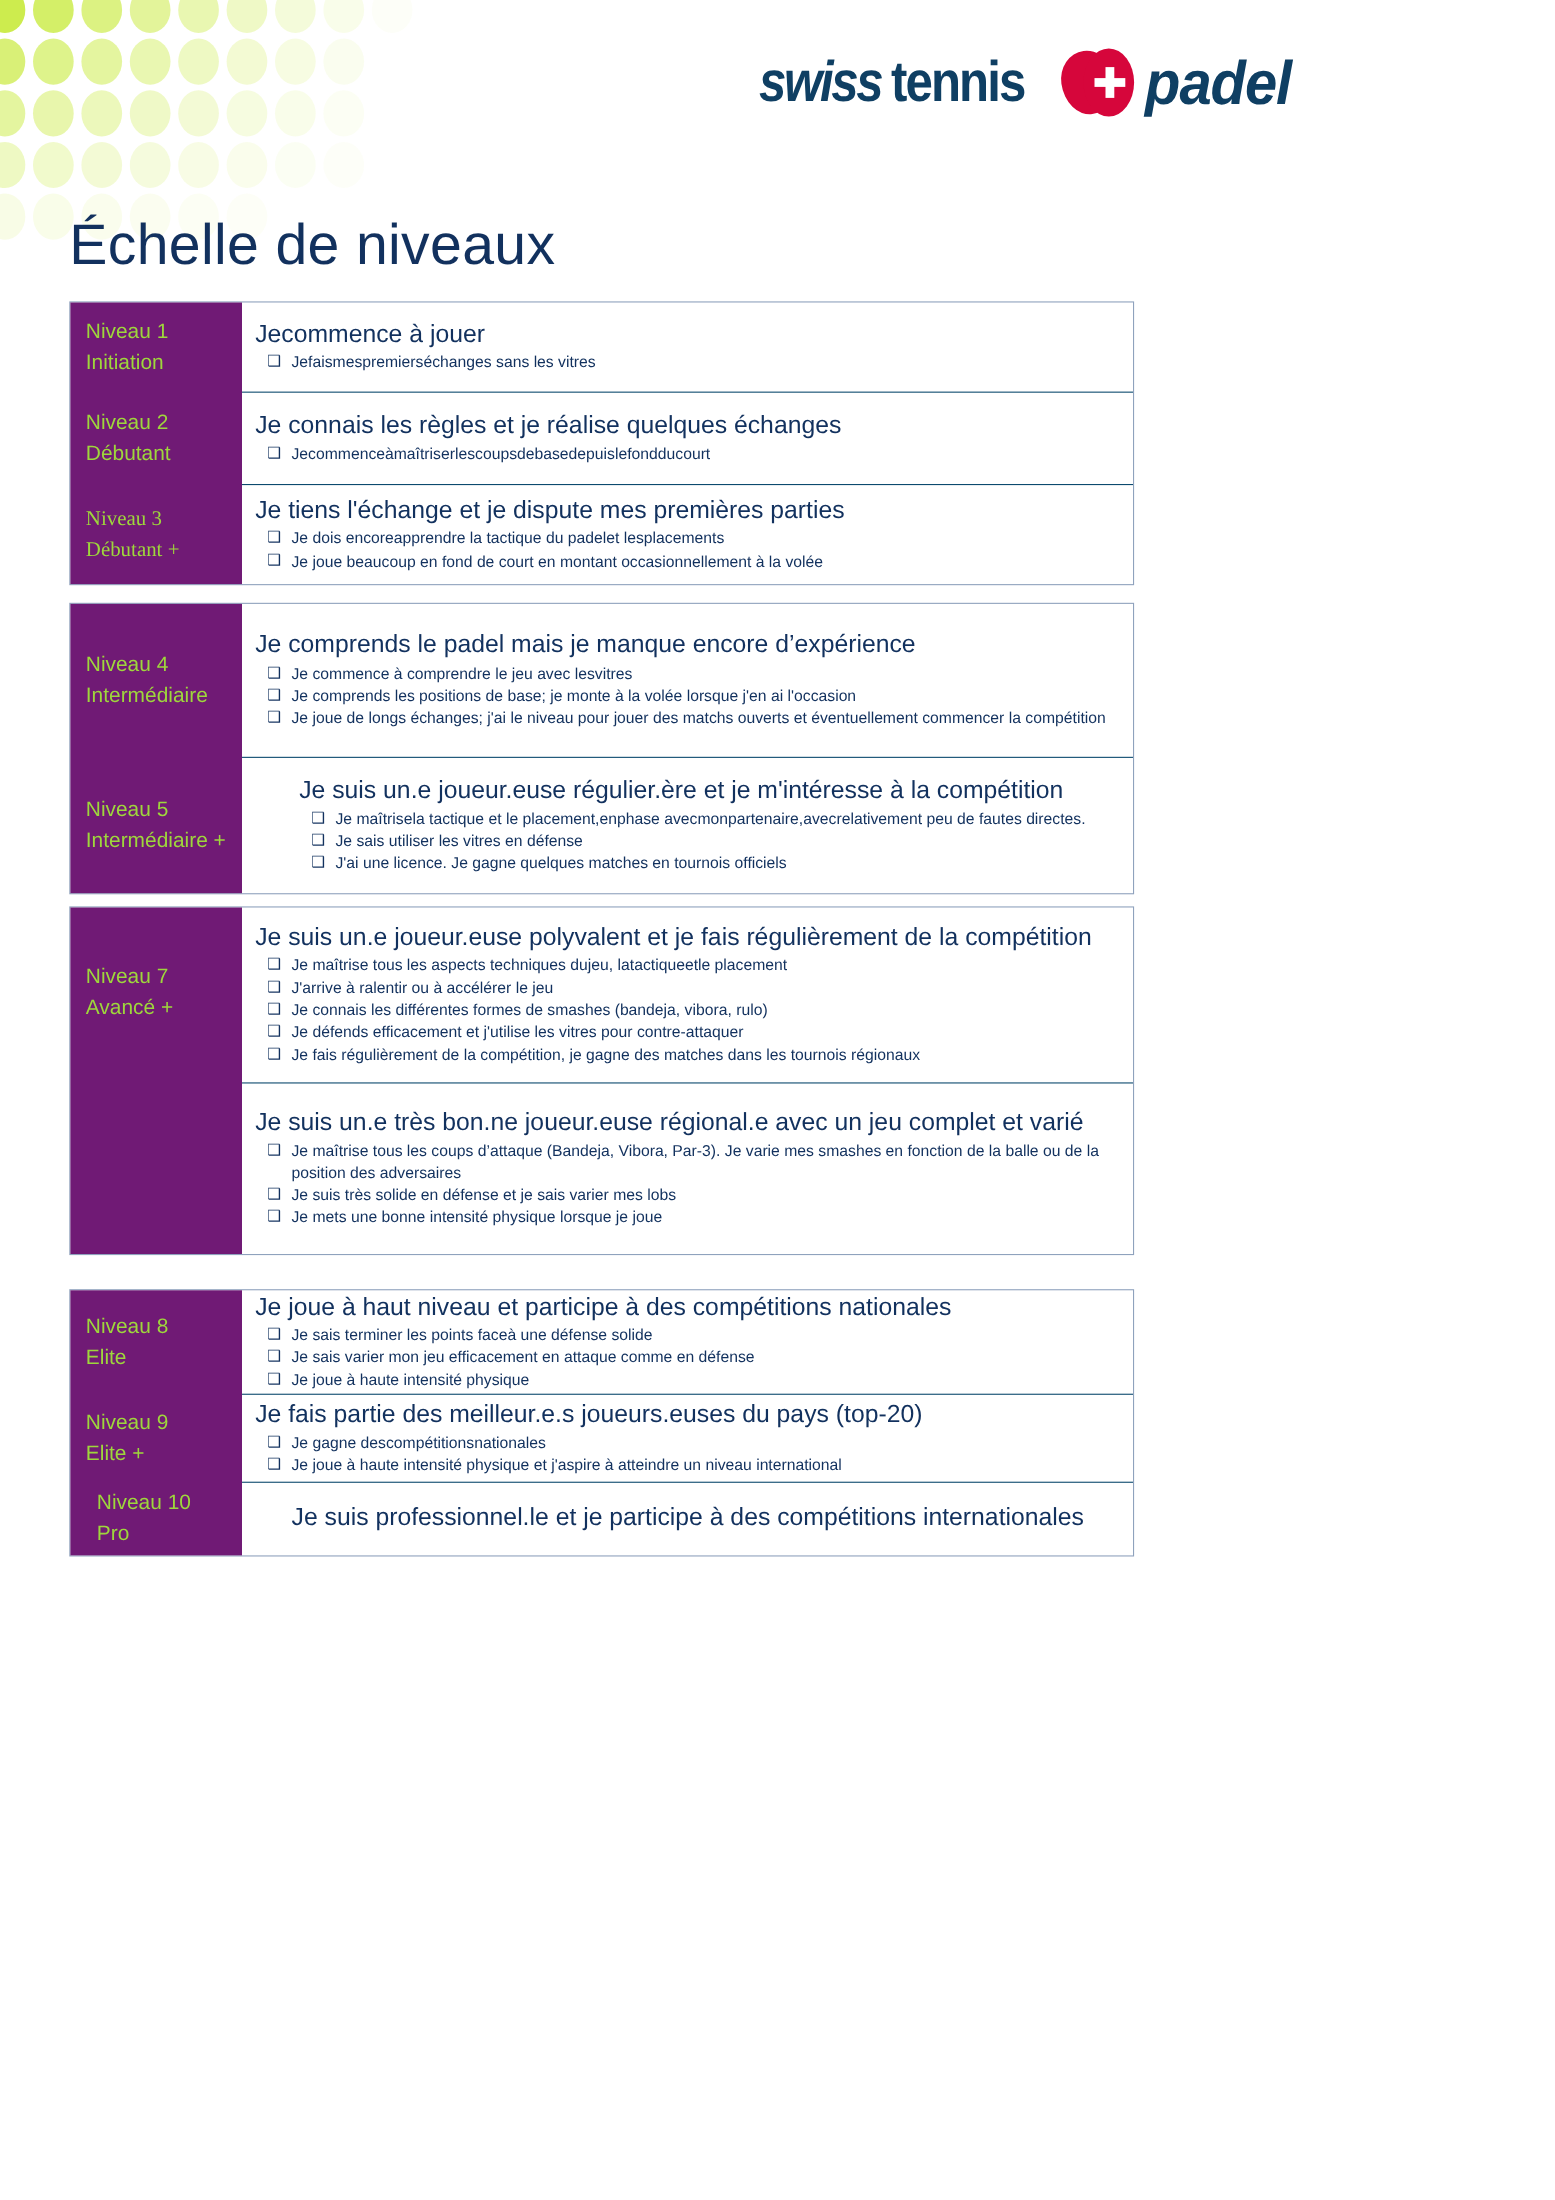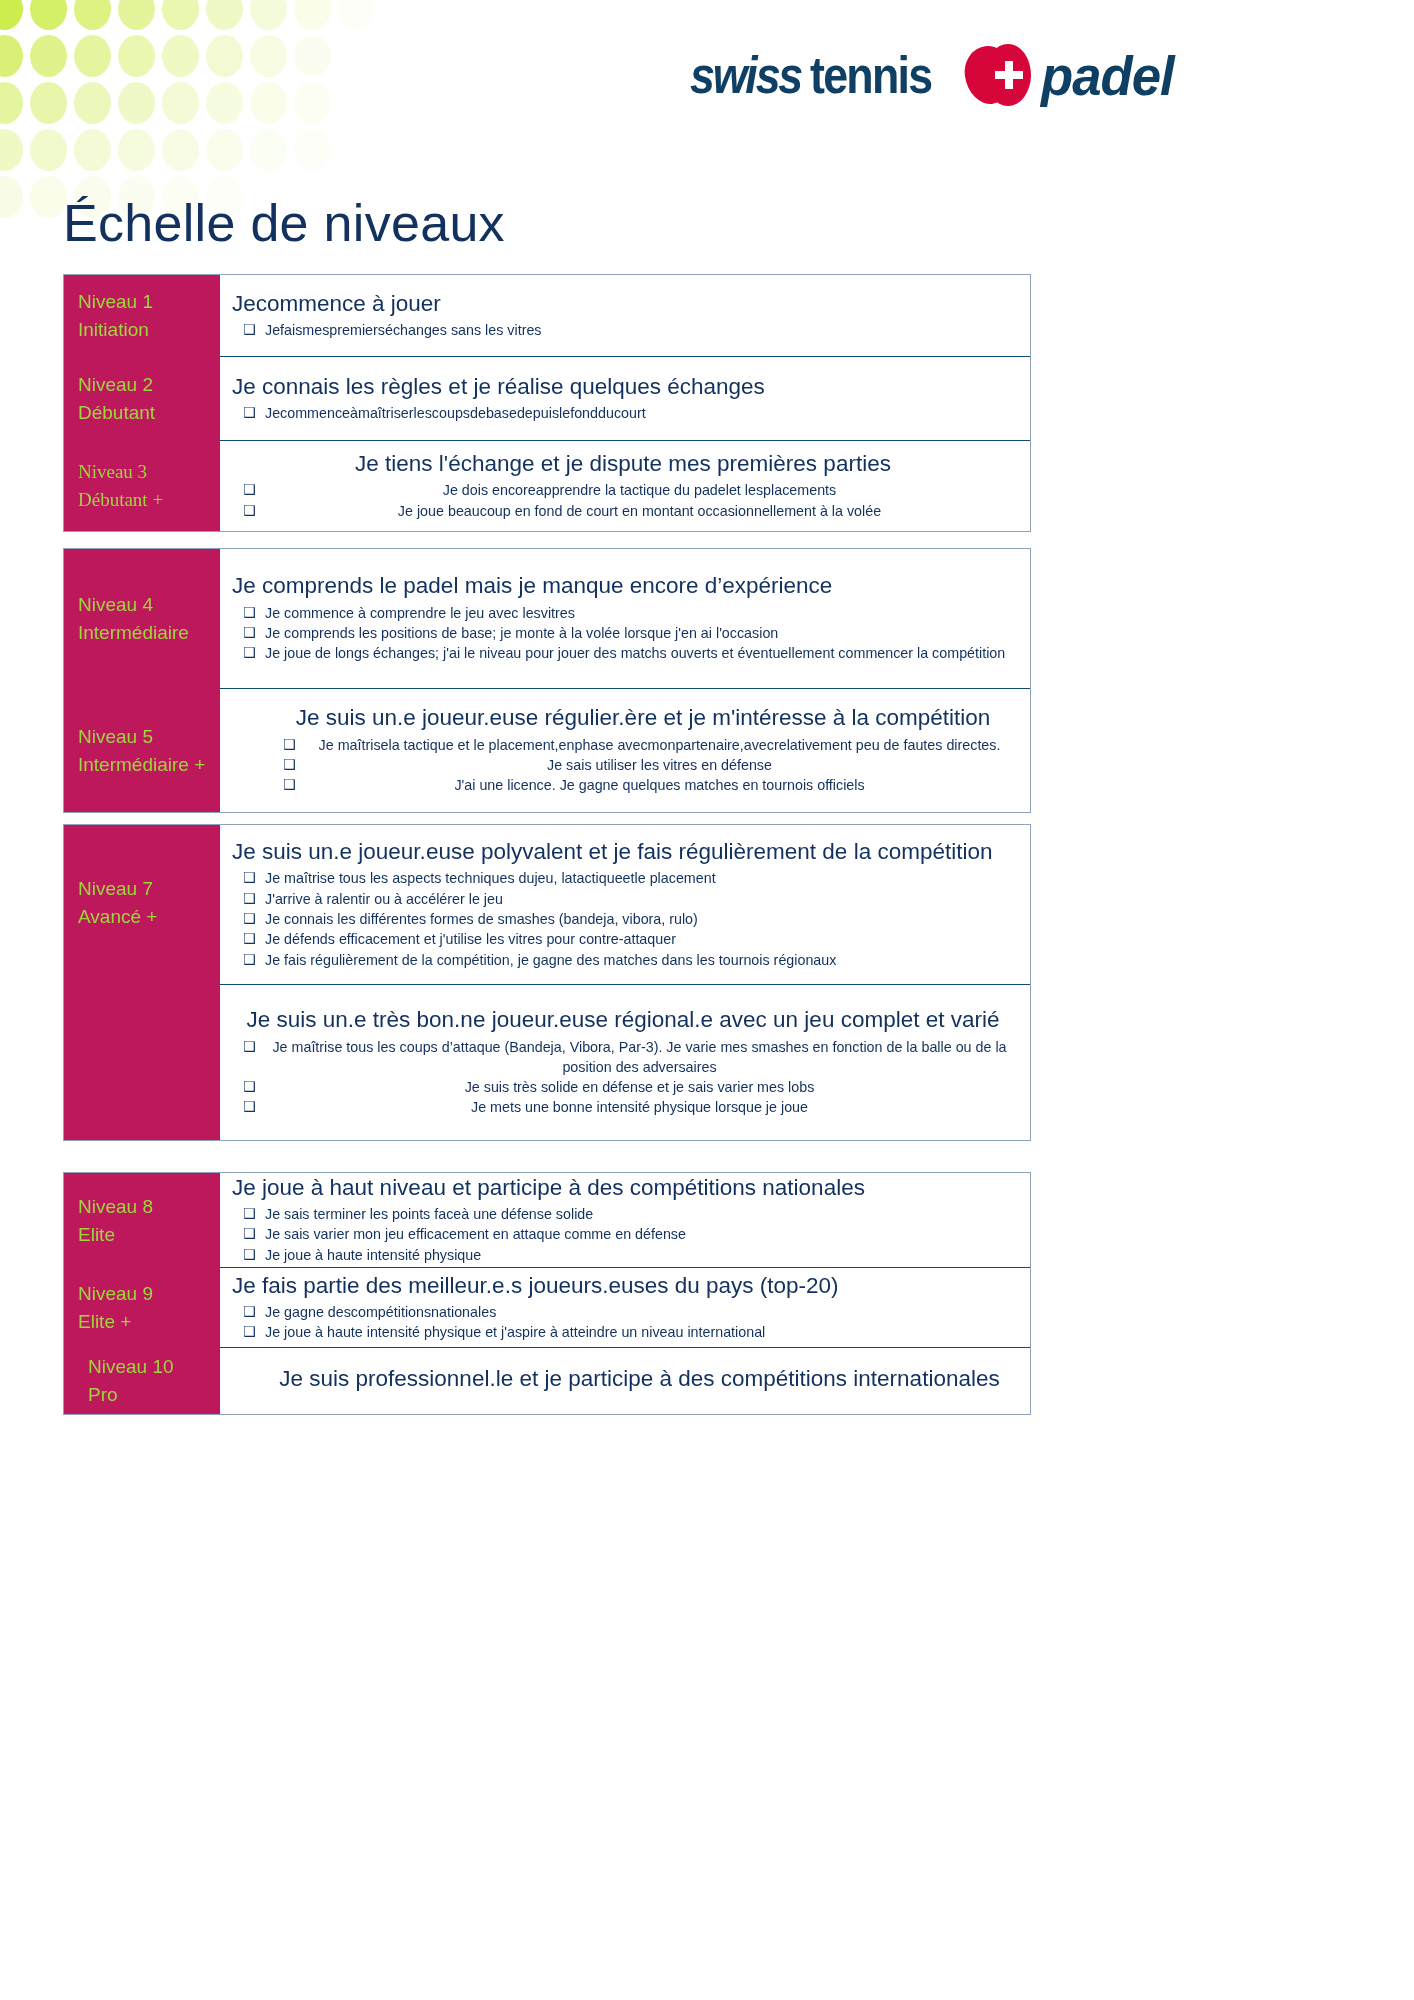--- a/index.html
+++ b/index.html
@@ -120,21 +120,21 @@
     position: absolute;
     left: 63px;
     width: 968px;
     display: flex;
     border: 1px solid #8fa2bd;
     background: #ffffff;
   }
   .block .levelcol {
     width: 156px;
     flex: none;
-    background: #be185d;
+    background: #701a75;
     display: flex;
     flex-direction: column;
   }
   .block .rowscol {
     flex: 1;
     display: flex;
     flex-direction: column;
   }
   .lvl-cell {
     display: flex;
@@ -150,21 +150,21 @@
   .lvl-cell .lvl-tier { white-space: nowrap; }
 
   .content-cell {
     padding: 8px 16px 10px 12px;
     border-bottom: 1px solid #0c4a6e;
     box-sizing: border-box;
     display: flex;
     flex-direction: column;
     justify-content: center;
   }
-  .content-cell:last-child { border-bottom: none; text-align: center; }
+  .content-cell:last-child { border-bottom: none; }
   .c-title {
     font-size: 22.5px;
     font-weight: 400;
     color: #12315e;
     line-height: 1.3;
     margin-bottom: 2px;
   }
   .c-list { margin: 0; padding: 0; list-style: none; }
   .c-list li {
     position: relative;

